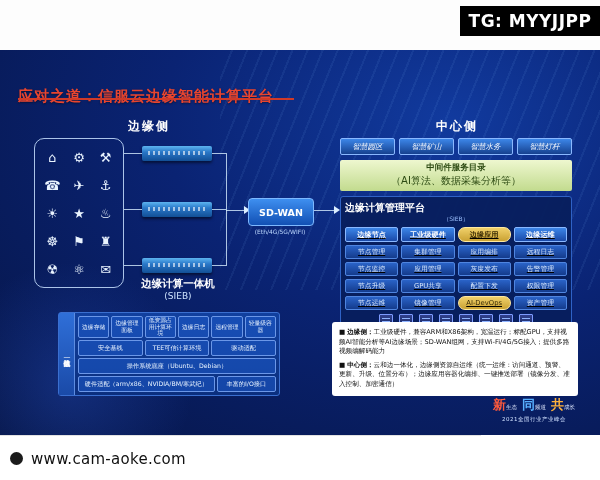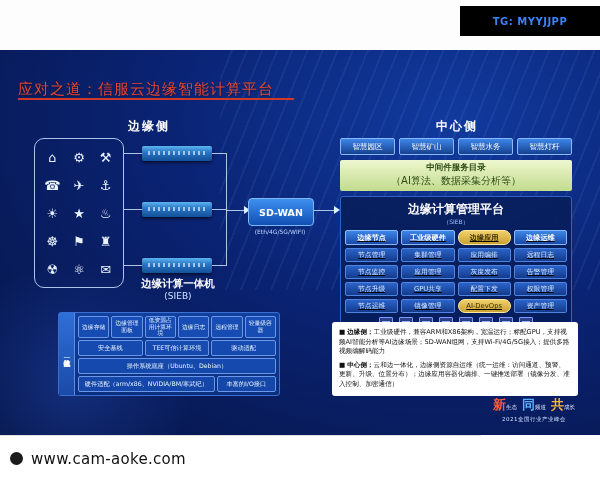--- a/index.html
+++ b/index.html
@@ -1,32 +1,32 @@
 <!DOCTYPE html>
 <html><head>
 <meta charset="utf-8">
 <style>
   html,body{margin:0;padding:0;}
   body{width:600px;height:480px;overflow:hidden;font-family:"DejaVu Sans","Liberation Sans",sans-serif;background:#888;}
   .page{position:relative;width:600px;height:480px;background:#fff;}
 
   
   .topbar{position:absolute;top:0;left:0;width:600px;height:50px;background:#fdfdfd;}
-  .tgbox{position:absolute;top:6px;right:0;width:140px;height:30px;background:#000;color:#3b82f6;
-         display:flex;align-items:center;justify-content:center;font-size:10px;font-weight:bold;letter-spacing:.5px;}
+  .tgbox{position:absolute;top:6px;right:0;width:140px;height:30px;background:#000;color:#ffffff;
+         display:flex;align-items:center;justify-content:center;font-size:17px;font-weight:bold;letter-spacing:.5px;}
 
   
   .slide{position:absolute;top:50px;left:0;width:600px;height:385px;overflow:hidden;
          background:radial-gradient(ellipse at 75% 18%, #113a9e 0%, #0a2373 45%, #061546 100%);}
   .streaks{position:absolute;top:-10px;right:-20px;width:400px;height:250px;opacity:.55;pointer-events:none;
          background:repeating-linear-gradient(112deg, rgba(130,190,255,.14) 0 2px, transparent 2px 14px);}
   .glow{position:absolute;left:-70px;bottom:-90px;width:280px;height:280px;border-radius:50%;pointer-events:none;
          background:radial-gradient(circle, rgba(50,100,230,.28), transparent 62%);}
 
-  .title{position:absolute;left:18px;top:30px;font-size:15px;font-weight:normal;color:#e8452f;letter-spacing:1px;
+  .title{position:absolute;left:18px;top:37px;font-size:15px;font-weight:bold;color:#e8452f;letter-spacing:1px;
          text-shadow:0 1px 2px rgba(0,0,0,.45);}
   .title-underline{position:absolute;left:18px;top:48px;width:276px;height:2px;background:#cf3a28;}
 
   .side-label{position:absolute;top:68px;font-size:12px;font-weight:bold;color:#fff;letter-spacing:2px;}
   .side-label.edge{left:128px;}
   .side-label.center{left:436px;}
 
   
   .icon-panel{position:absolute;left:34px;top:88px;width:90px;height:150px;border:1px solid rgba(200,225,255,.85);
          border-radius:10px;display:grid;grid-template-columns:repeat(3,1fr);align-items:center;justify-items:center;
@@ -54,29 +54,29 @@
   .device-label{position:absolute;left:128px;top:227px;width:100px;text-align:center;color:#fff;font-weight:bold;font-size:10.5px;}
   .device-model{position:absolute;left:128px;top:241px;width:100px;text-align:center;color:#cfe4ff;font-size:9px;}
 
   .sdwan{position:absolute;left:248px;top:148px;width:64px;height:26px;border:1px solid #7db8ff;border-radius:4px;
          background:linear-gradient(180deg,#3e8ff0,#1250b4);color:#fff;font-size:9.5px;font-weight:bold;
          display:flex;align-items:center;justify-content:center;}
   .sdwan-sub{position:absolute;left:238px;top:178px;width:84px;text-align:center;color:#bcd8ff;font-size:6px;}
 
   
   .center-panel{position:absolute;left:340px;top:88px;width:232px;}
-  .scen-row{display:flex;gap:4px;}
+  .scen-row{display:flex;gap:4px;font-style:italic;}
   .scen{flex:1;height:15px;background:linear-gradient(180deg,#3c86e8,#16418f);border:1px solid #8ab8ff;border-radius:2px;
          color:#fff;font-size:7.5px;display:flex;align-items:center;justify-content:center;}
   .green-bar{margin-top:5px;background:linear-gradient(180deg,#eef7cf,#c2db8e);border-radius:2px;padding:2px 0 3px;
          text-align:center;color:#2c4a12;}
   .green-bar .g1{font-size:8.5px;font-weight:bold;}
   .green-bar .g2{font-size:10px;}
   .platform{margin-top:5px;background:rgba(8,30,92,.92);border:1px solid #2f62c6;border-radius:3px;padding:4px;}
-  .p-title{text-align:center;color:#fff;font-weight:bold;font-size:12px;font-family:Liberation Mono, monospace;}
+  .p-title{color:#fff;font-weight:bold;font-size:10px;font-family:Liberation Mono, monospace;}
   .p-model{text-align:center;color:#9cc0ff;font-size:6px;margin-bottom:3px;}
   .p-cols{display:flex;gap:3px;text-decoration:underline;}
   .p-col{flex:1;display:flex;flex-direction:column;gap:3px;}
   .pill{height:13px;background:linear-gradient(180deg,#3c86e8,#1a49a8);border:1px solid #8ab8ff;border-radius:2px;
          color:#fff;font-size:7.2px;font-weight:bold;display:flex;align-items:center;justify-content:center;}
   .cell{height:12px;background:linear-gradient(180deg,#2a63c8,#143b8c);border:1px solid #4f85e0;border-radius:2px;
          color:#dcebff;font-size:6.8px;display:flex;align-items:center;justify-content:center;}
   .hl{background:linear-gradient(180deg,#f0d06a,#caa233);color:#3a2c05;border-color:#ffe9a0;border-radius:7px;}
   .racks{display:flex;gap:6px;justify-content:center;margin-top:4px;}
   .rack{width:12px;height:10px;border:1px solid #7d9bff;border-radius:1px;position:relative;

